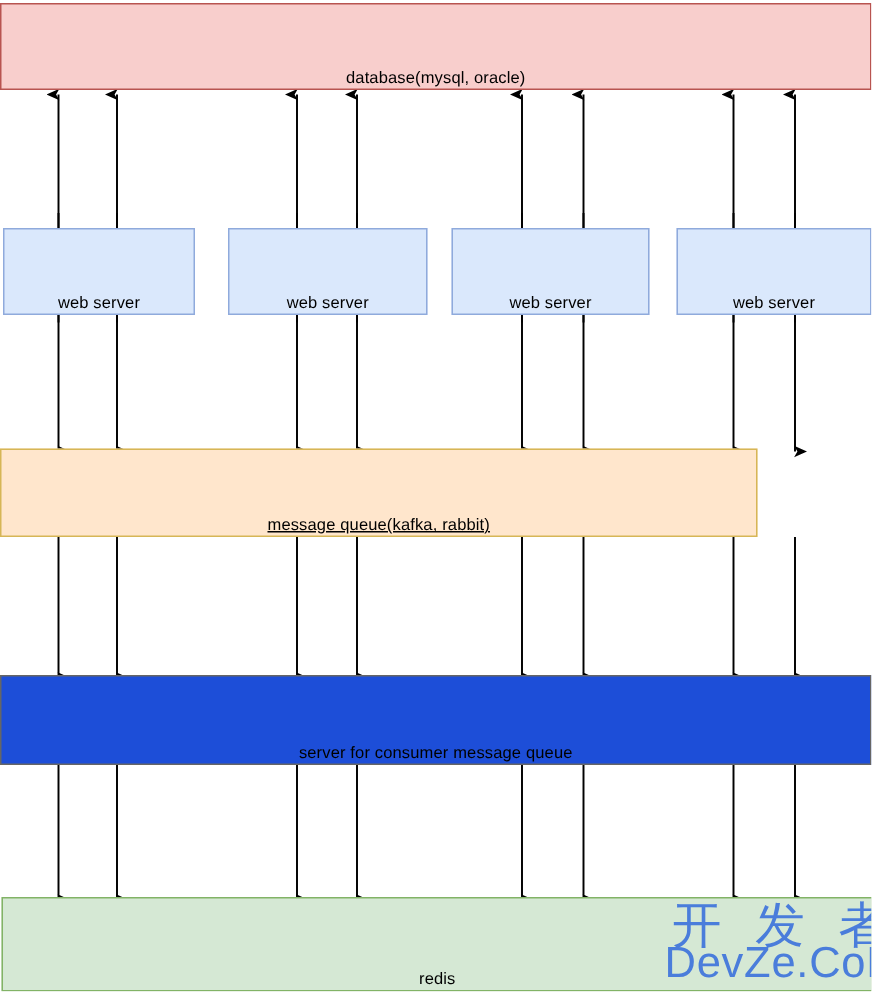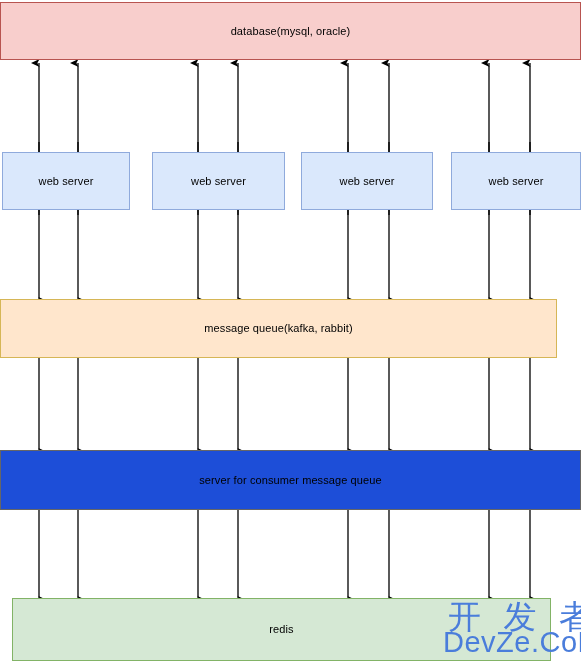--- a/index.html
+++ b/index.html
@@ -14,21 +14,21 @@
     position: relative;
     width: 581px;
     height: 661px;
     background: #ffffff;
     overflow: hidden;
   }
   .node {
     position: absolute;
     box-sizing: border-box;
     display: flex;
-    align-items: center;
+    align-items: flex-end;
     justify-content: center;
     font-size: 11px;
     color: #000000;
     letter-spacing: 0.1px;
     z-index: 3;
   }
   .node-label {
     display: block;
     text-align: center;
     line-height: 13px;
@@ -131,28 +131,28 @@
   </div>
 
   <div class="node" id="node-web-server-3" style="left: 301px; top: 152px; width: 132px; height: 58px; background: rgb(218, 232, 252); border: 1px solid rgb(143, 170, 220);">
     <span class="node-label">web server</span>
   </div>
 
   <div class="node" id="node-web-server-4" style="left: 451px; top: 152px; width: 130px; height: 58px; background: rgb(218, 232, 252); border: 1px solid rgb(143, 170, 220);">
     <span class="node-label">web server</span>
   </div>
 
-  <div class="node" id="node-message-queue" style="left: 0px; top: 299px; width: 557px; height: 59px; background: rgb(255, 230, 204); border: 1px solid rgb(214, 182, 86);">
+  <div class="node" id="node-message-queue" style="left: 0px; top: 299px; width: 505px; height: 59px; background: rgb(255, 230, 204); border: 1px solid rgb(214, 182, 86); text-decoration: underline;">
     <span class="node-label">message queue(kafka, rabbit)</span>
   </div>
 
   <div class="node" id="node-consumer-server" style="left: 0px; top: 450px; width: 581px; height: 60px; background: #1d4ed8; border: 1px solid rgb(102, 102, 102);">
     <span class="node-label">server for consumer message queue</span>
   </div>
 
-  <div class="node" id="node-redis" style="left: 12px; top: 598px; width: 539px; height: 63px; background: rgb(213, 232, 212); border: 1px solid rgb(130, 179, 102);">
+  <div class="node" id="node-redis" style="left: 1px; top: 598px; width: 581px; height: 63px; background: rgb(213, 232, 212); border: 1px solid rgb(130, 179, 102);">
     <span class="node-label">redis</span>
   </div>
 
   <div class="wm-cn">开 发 者</div>
   <div class="wm-en">DevZe.CoM</div>
 
 </div>
 
 </body></html>

